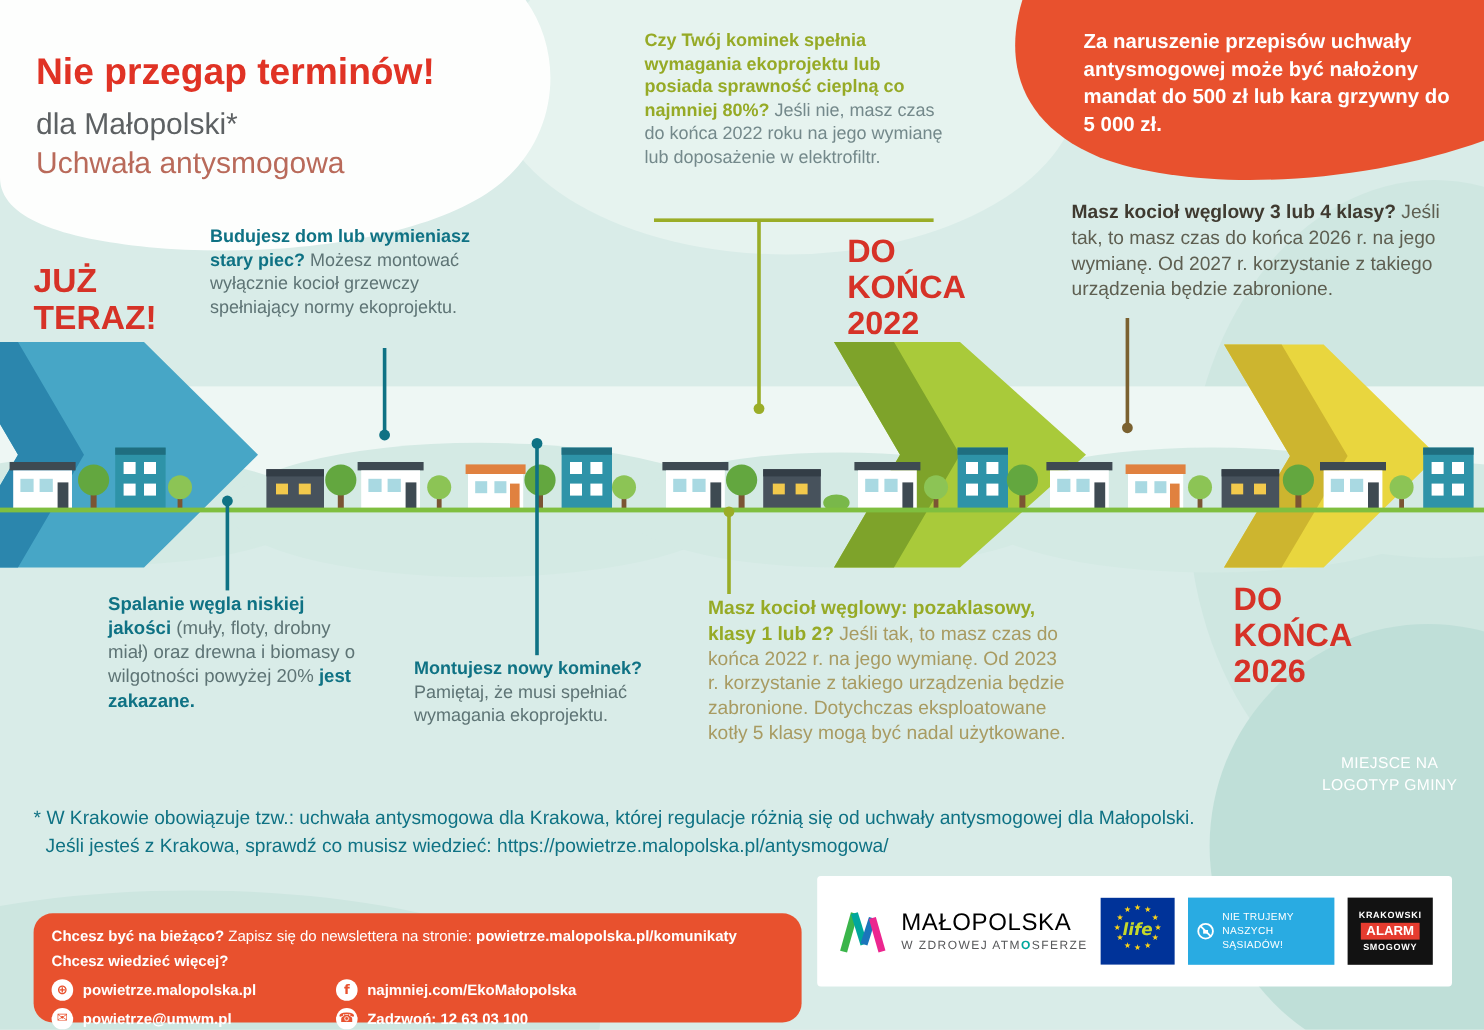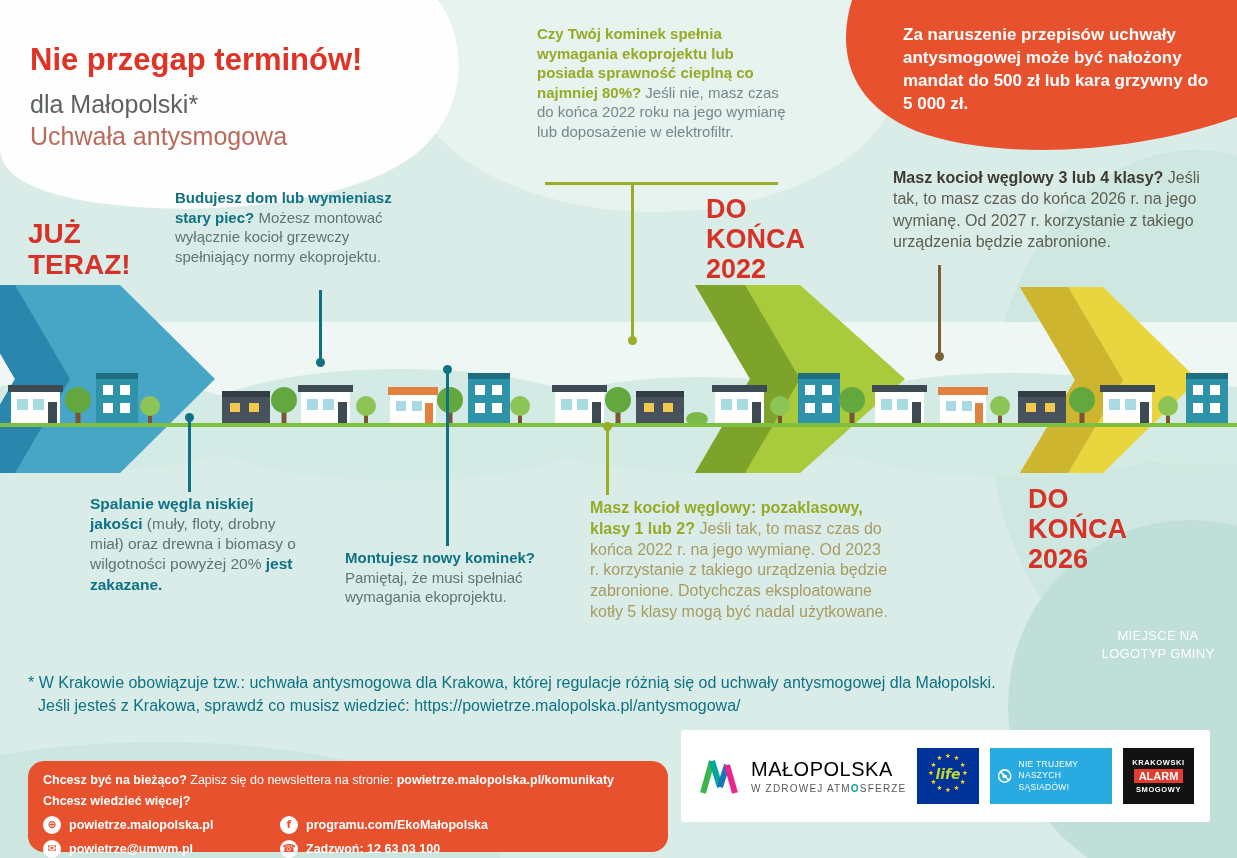--- a/index.html
+++ b/index.html
@@ -234,21 +234,21 @@
   <div class="abs contact" style="left:28px;top:731px;width:640px;height:91px;z-index:3;margin-top:30px;">
     <p><span class="bd">Chcesz być na bieżąco?</span><span> Zapisz się do newslettera na stronie: </span><span class="bd">powietrze.malopolska.pl/komunikaty</span></p>
     <p class="bd">Chcesz wiedzieć więcej?</p>
     <div class="cgrid">
       <div class="citem">
           <span class="cicon">⊕</span>
           <span>powietrze.malopolska.pl</span>
         </div>
       <div class="citem">
           <span class="cicon">f</span>
-          <span>programu.com/EkoMałopolska</span>
+          <span>najmniej.com/EkoMałopolska</span>
         </div>
       <div class="citem">
           <span class="cicon">✉</span>
           <span>powietrze@umwm.pl</span>
         </div>
       <div class="citem">
           <span class="cicon">☎</span>
           <span>Zadzwoń: 12 63 03 100</span>
         </div>
     </div>

